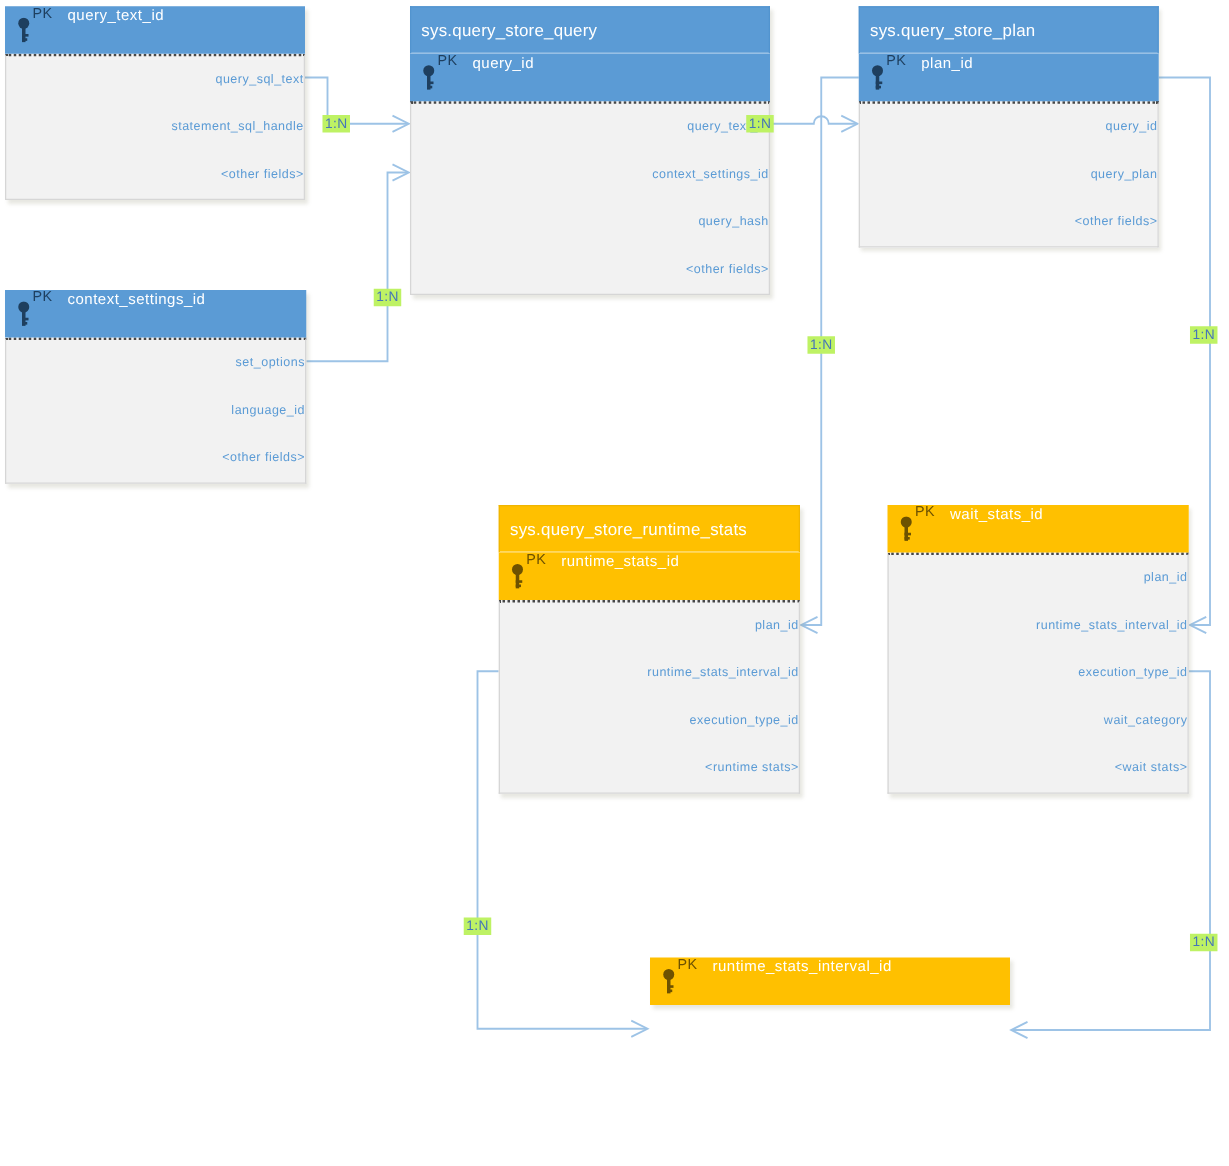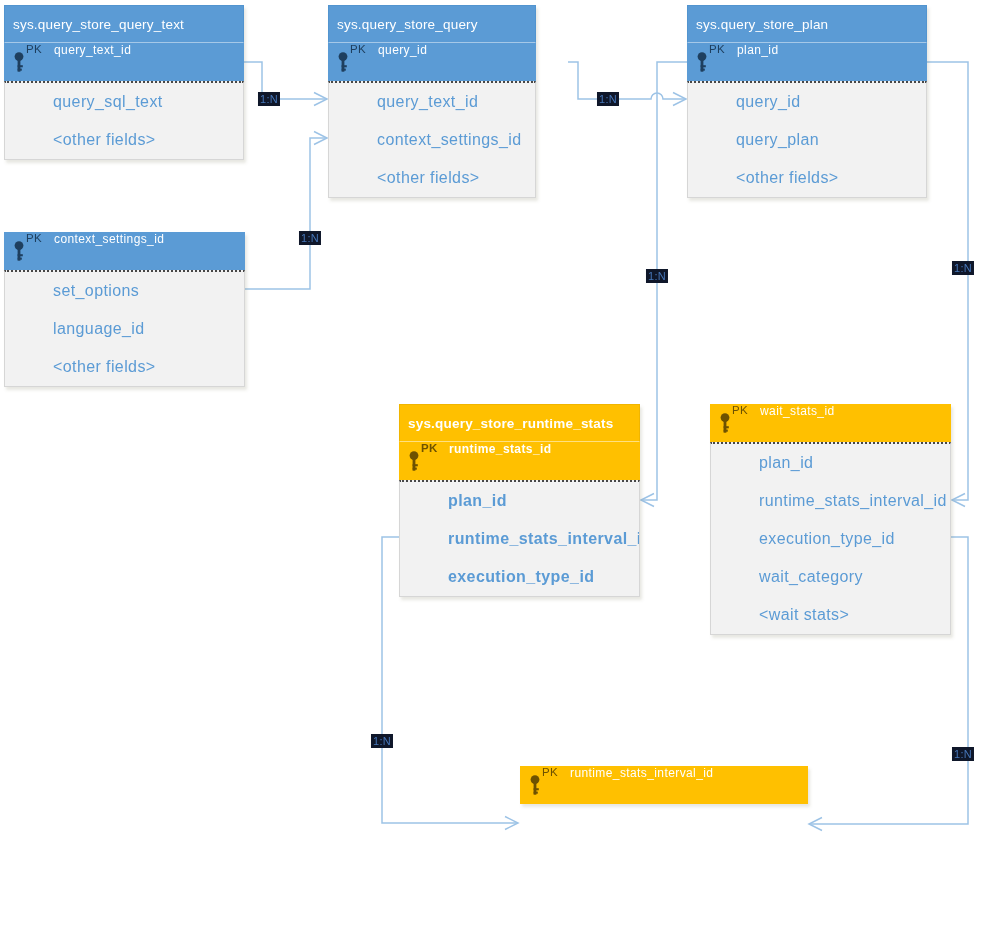--- a/index.html
+++ b/index.html
@@ -57,29 +57,29 @@
   .e-body {
     background: var(--bodyBg);
     border: 1px solid #d6d6d6;
     border-top: 2px dotted #474747;
     box-sizing: border-box;
   }
   .e-field {
     height: 38px; line-height: 38px;
     padding-left: 48px;
     color: var(--fieldText);
-    font-size: 16px; letter-spacing: 0.4px;
-    white-space: nowrap; overflow: hidden;
+    font-size: 10px; letter-spacing: 0.4px;
+    white-space: nowrap; overflow: hidden; text-align: right;
   }
 
   .rel-label {
     position: absolute;
     z-index: 2;
     transform: translate(-50%, -50%);
-    background: #0f172a;
+    background: #bef264;
     color: var(--labelText);
     font-size: 11px;
     letter-spacing: 0.3px;
     padding: 0 2px;
     line-height: 14px;
     white-space: nowrap;
   }
 </style>
 </head>
 <body>
@@ -109,51 +109,52 @@
       <g fill="none" stroke="#9DC3E6" stroke-width="1.5">
         <path d="M 399 537 H 382 V 823 H 517"></path>
         <path d="M 505 816.5 L 518 823 L 505 829.5"></path>
       </g>
       <g fill="none" stroke="#9DC3E6" stroke-width="1.5">
         <path d="M 951 537 H 968 V 824 H 810"></path>
         <path d="M 822 817.5 L 809 824 L 822 830.5"></path>
       </g>
     </svg>
 <div class="entity blue" style="left: 4px; top: 5px; width: 240px;">
-      <div class="e-title">sys.query_store_query_text</div>
       <div class="e-pkrow">
         <span class="key-icon"><svg viewBox="0 0 13 21" width="13" height="21" xmlns="http://www.w3.org/2000/svg">
             <circle cx="6" cy="4.6" r="4.4"></circle>
             <rect x="4.6" y="7.5" width="2.8" height="12.2"></rect>
             <rect x="4.6" y="13.2" width="5.2" height="2.1"></rect>
             <rect x="4.6" y="16.6" width="4.2" height="2.1"></rect>
           </svg></span>
         <span class="pk-tag">PK</span>
         <span class="pk-name">query_text_id</span>
       </div>
       <div class="e-body">
         <div class="e-field">query_sql_text</div>
-        <div class="e-field">&lt;other fields&gt;</div>
-      </div>
-    </div>
-    <div class="entity blue" style="left: 328px; top: 5px; width: 208px;">
+        <div class="e-field">statement_sql_handle</div>
+        <div class="e-field">&lt;other fields&gt;</div>
+      </div>
+    </div>
+    <div class="entity blue" style="left: 328px; top: 5px; width: 288px;">
       <div class="e-title">sys.query_store_query</div>
       <div class="e-pkrow">
         <span class="key-icon"><svg viewBox="0 0 13 21" width="13" height="21" xmlns="http://www.w3.org/2000/svg">
             <circle cx="6" cy="4.6" r="4.4"></circle>
             <rect x="4.6" y="7.5" width="2.8" height="12.2"></rect>
             <rect x="4.6" y="13.2" width="5.2" height="2.1"></rect>
             <rect x="4.6" y="16.6" width="4.2" height="2.1"></rect>
           </svg></span>
         <span class="pk-tag">PK</span>
         <span class="pk-name">query_id</span>
       </div>
       <div class="e-body">
         <div class="e-field">query_text_id</div>
         <div class="e-field">context_settings_id</div>
+        <div class="e-field">query_hash</div>
         <div class="e-field">&lt;other fields&gt;</div>
       </div>
     </div>
     <div class="entity blue" style="left: 687px; top: 5px; width: 240px;">
       <div class="e-title">sys.query_store_plan</div>
       <div class="e-pkrow">
         <span class="key-icon"><svg viewBox="0 0 13 21" width="13" height="21" xmlns="http://www.w3.org/2000/svg">
             <circle cx="6" cy="4.6" r="4.4"></circle>
             <rect x="4.6" y="7.5" width="2.8" height="12.2"></rect>
             <rect x="4.6" y="13.2" width="5.2" height="2.1"></rect>
@@ -178,36 +179,37 @@
           </svg></span>
         <span class="pk-tag">PK</span>
         <span class="pk-name">context_settings_id</span>
       </div>
       <div class="e-body">
         <div class="e-field">set_options</div>
         <div class="e-field">language_id</div>
         <div class="e-field">&lt;other fields&gt;</div>
       </div>
     </div>
-    <div class="entity orange" style="left: 399px; top: 404px; width: 241px; font-weight: bold;">
+    <div class="entity orange" style="left: 399px; top: 404px; width: 241px;">
       <div class="e-title">sys.query_store_runtime_stats</div>
       <div class="e-pkrow">
         <span class="key-icon"><svg viewBox="0 0 13 21" width="13" height="21" xmlns="http://www.w3.org/2000/svg">
             <circle cx="6" cy="4.6" r="4.4"></circle>
             <rect x="4.6" y="7.5" width="2.8" height="12.2"></rect>
             <rect x="4.6" y="13.2" width="5.2" height="2.1"></rect>
             <rect x="4.6" y="16.6" width="4.2" height="2.1"></rect>
           </svg></span>
         <span class="pk-tag">PK</span>
         <span class="pk-name">runtime_stats_id</span>
       </div>
       <div class="e-body">
         <div class="e-field">plan_id</div>
         <div class="e-field">runtime_stats_interval_id</div>
         <div class="e-field">execution_type_id</div>
+        <div class="e-field">&lt;runtime stats&gt;</div>
       </div>
     </div>
     <div class="entity orange" style="left: 710px; top: 404px; width: 241px;">
       <div class="e-pkrow">
         <span class="key-icon"><svg viewBox="0 0 13 21" width="13" height="21" xmlns="http://www.w3.org/2000/svg">
             <circle cx="6" cy="4.6" r="4.4"></circle>
             <rect x="4.6" y="7.5" width="2.8" height="12.2"></rect>
             <rect x="4.6" y="13.2" width="5.2" height="2.1"></rect>
             <rect x="4.6" y="16.6" width="4.2" height="2.1"></rect>
           </svg></span>

